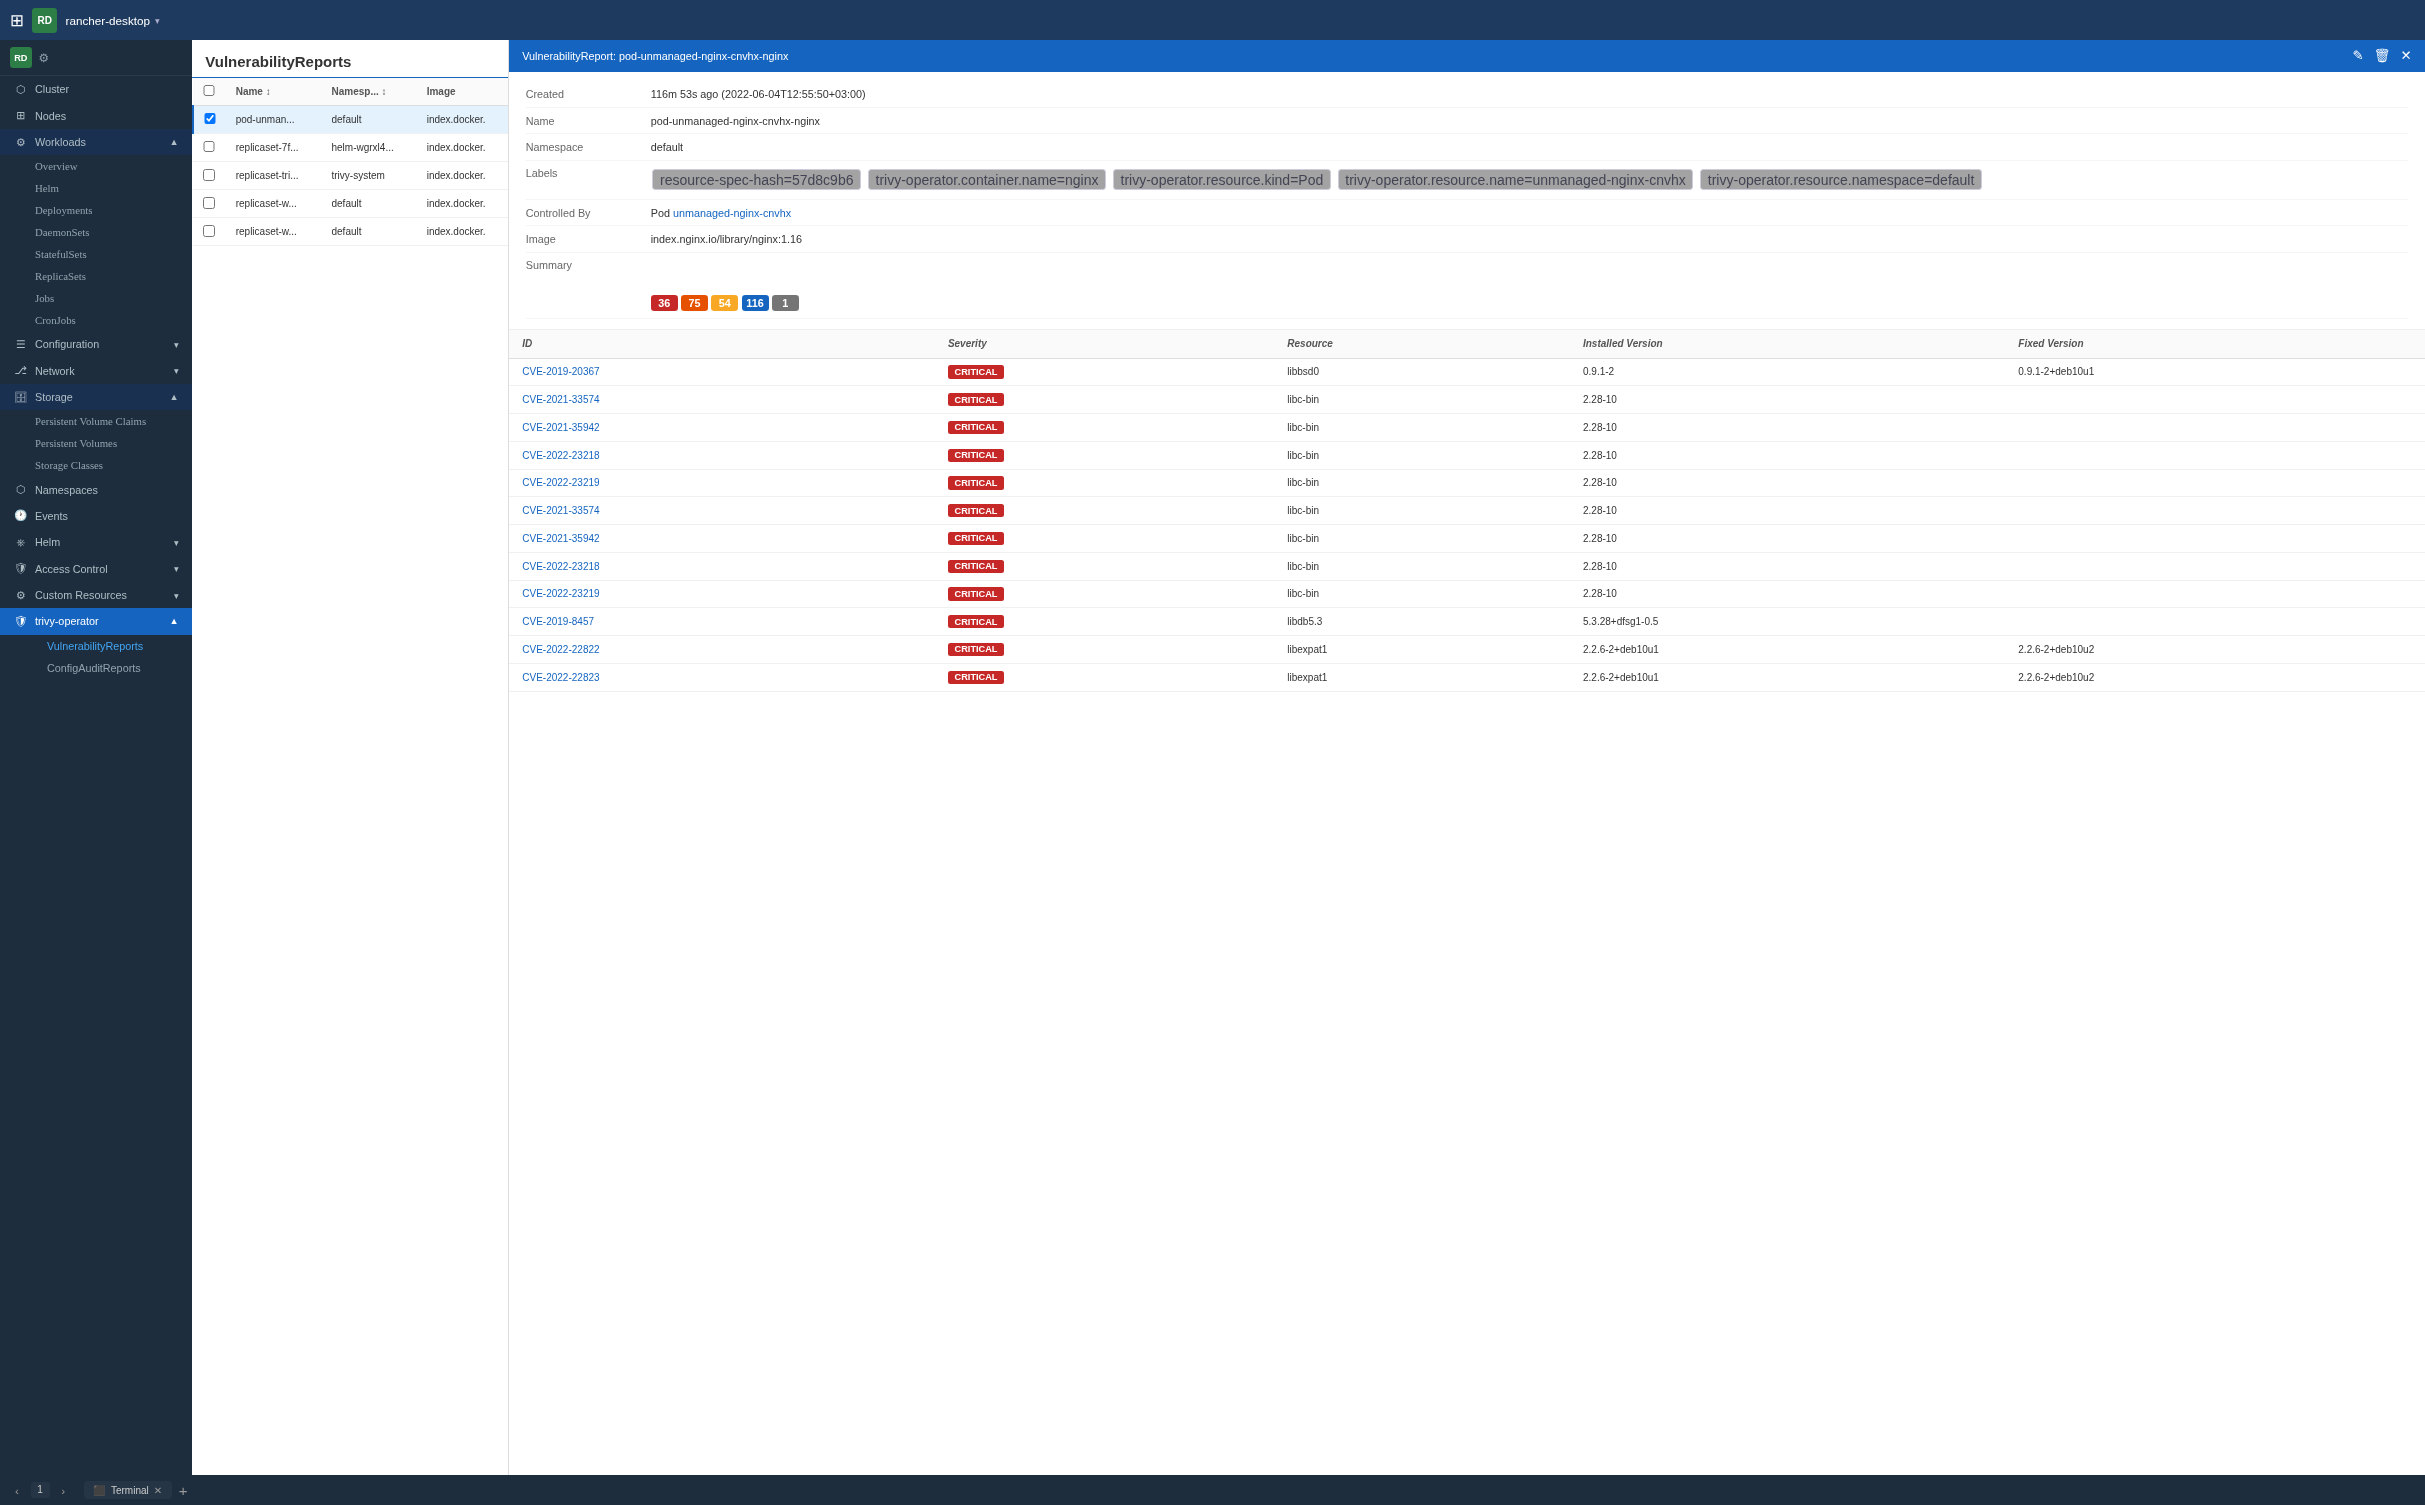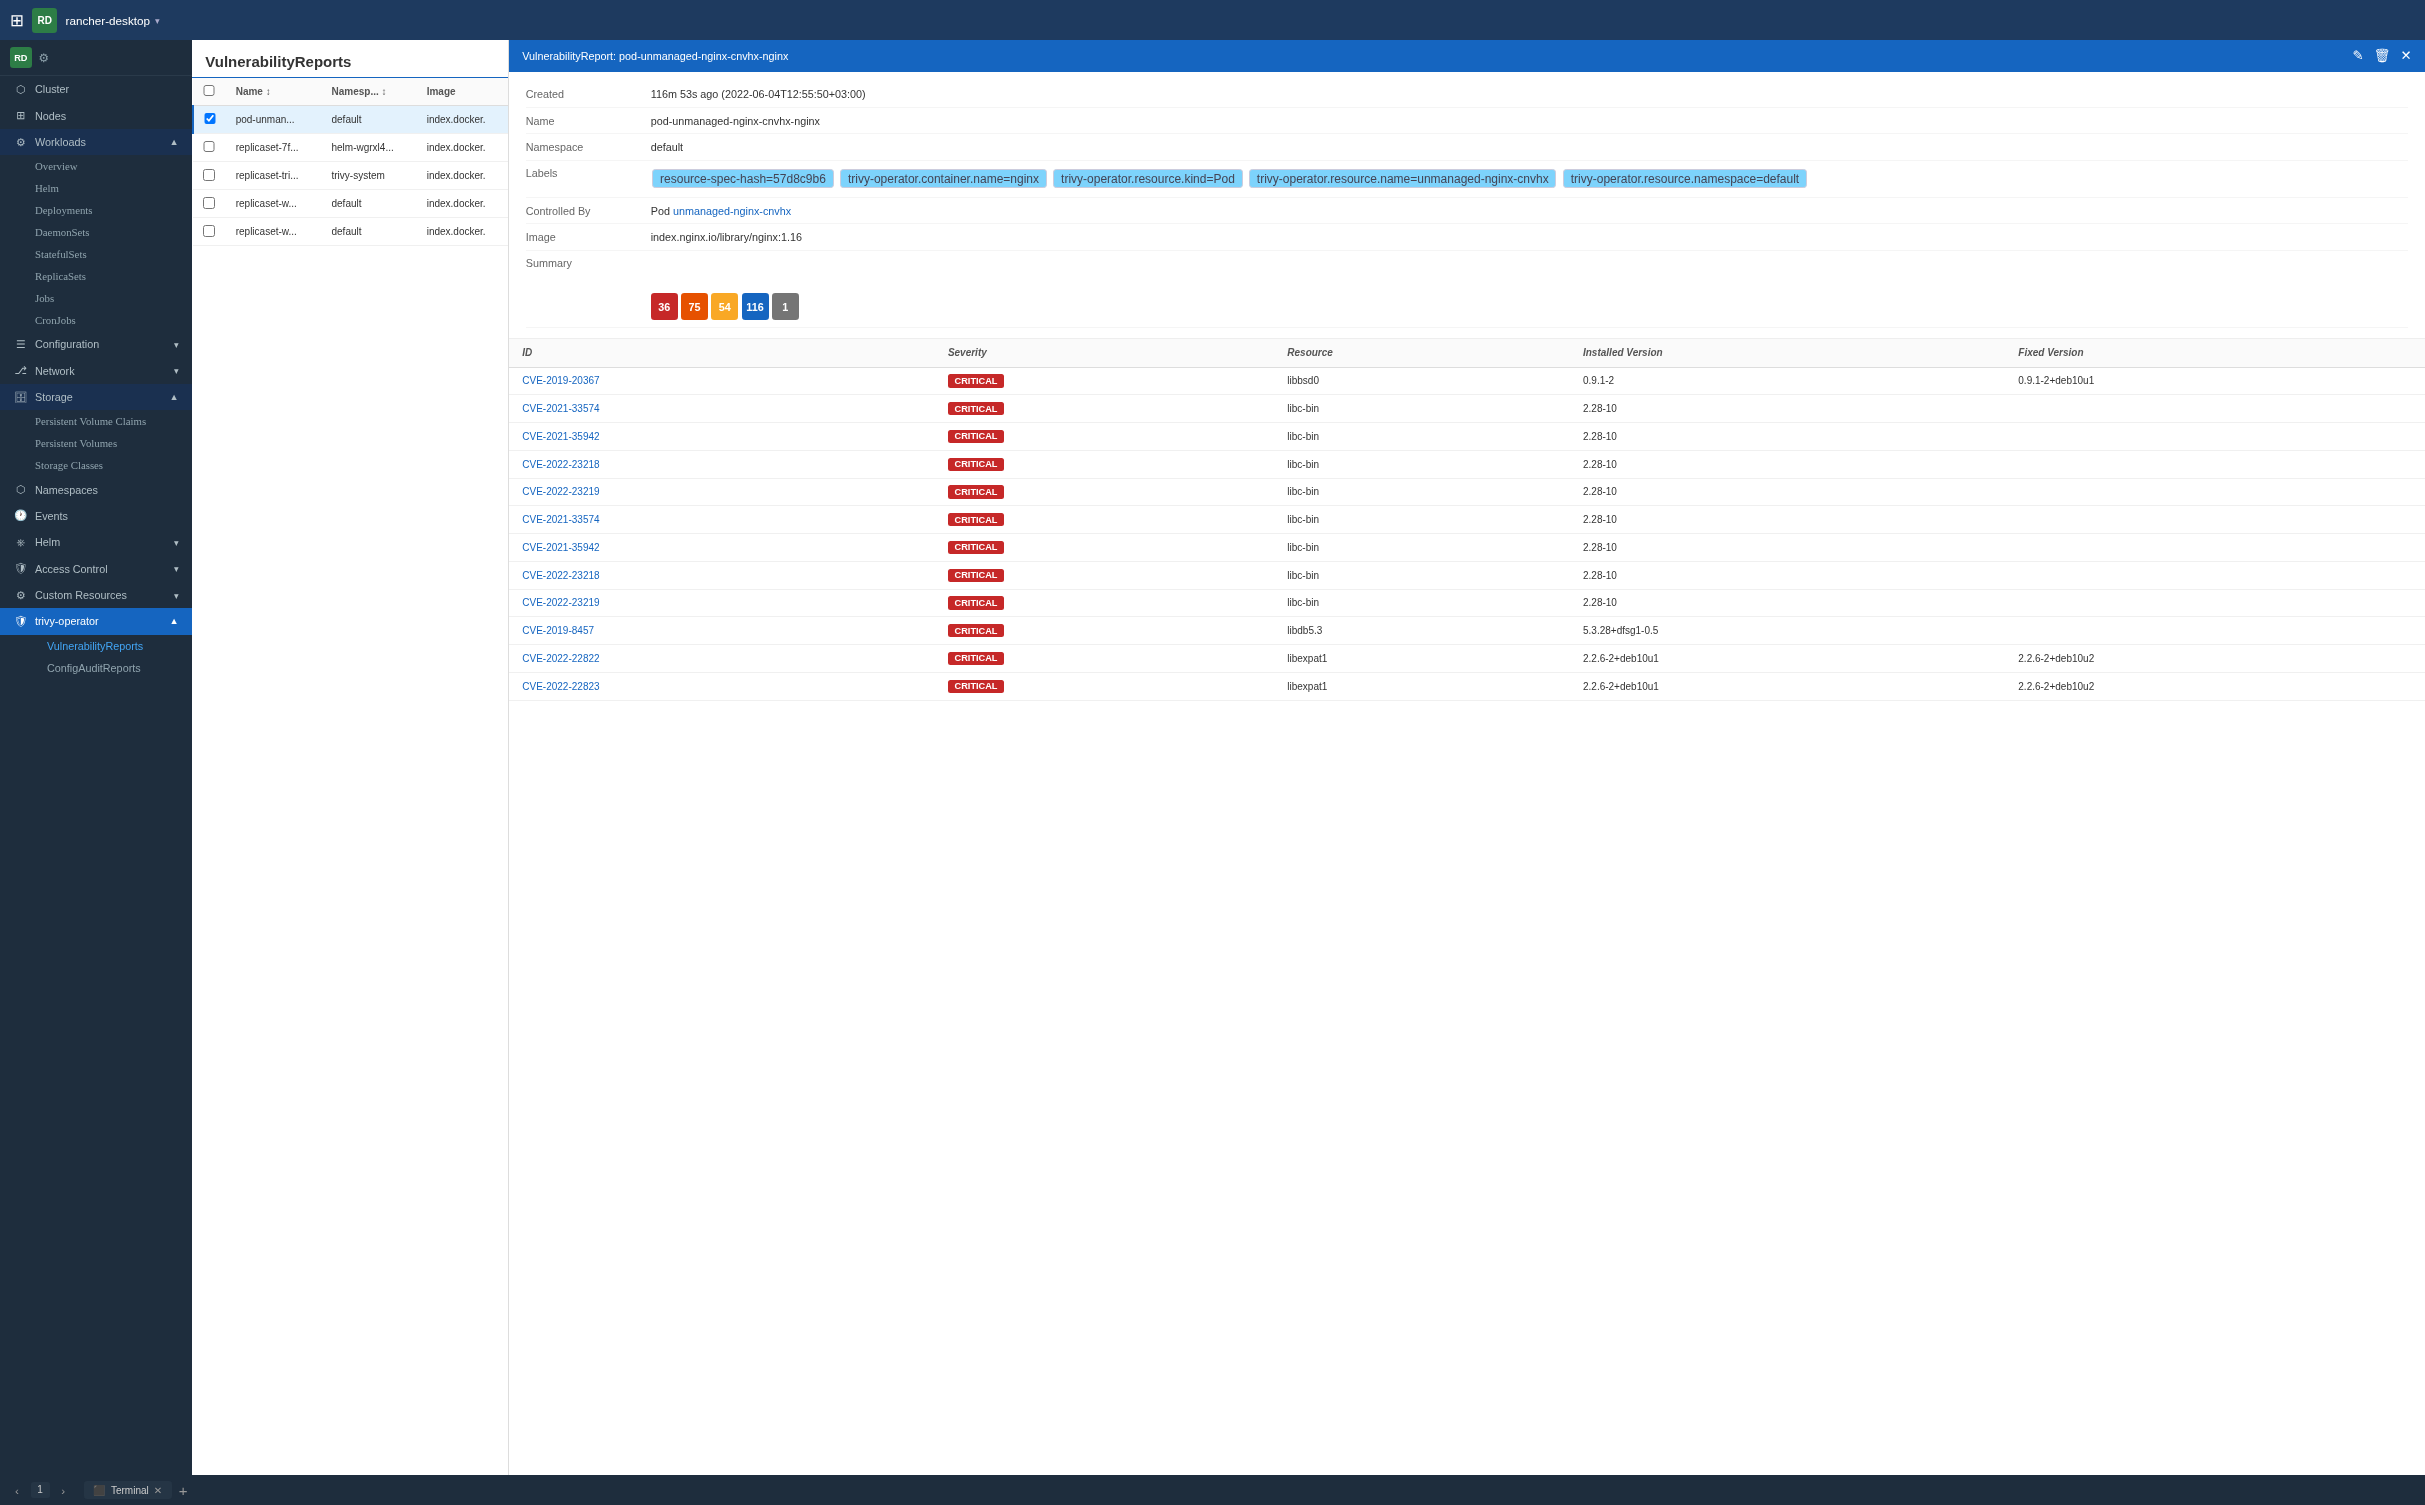--- a/index.html
+++ b/index.html
@@ -36,22 +36,22 @@
     .detail-panel { flex: 1; background: white; display: flex; flex-direction: column; overflow: hidden; }
     .detail-header { background: #1565c0; color: white; padding: 8.3px 13.3px; display: flex; align-items: center; justify-content: space-between; flex-shrink: 0; }
     .detail-header-icons { display: flex; gap: 10px; }
     .detail-header-icon { color: white; cursor: pointer; font-size: 13.3px; }
     .detail-content { flex: 1; overflow-y: auto; padding: 0; }
     .detail-info-section { padding: 10px 16.7px; border-bottom: 0.8px solid #eee; }
     .detail-row { display: flex; align-items: flex-start; padding: 6.7px 0; border-bottom: 0.8px solid #f5f5f5; }
     .detail-label { width: 125px; color: #666; font-size: 10.8px; flex-shrink: 0; }
     .detail-value { flex: 1; color: #333; font-size: 10.8px; }
     .detail-value a { color: #1565c0; text-decoration: none; }
-    .label-chip { display: inline-block; background: #7dd3fc; border: 0.8px solid #ccd; border-radius: 3.3px; padding: 1.7px 6.7px; font-size: 12px; color: #445; margin: 1.7px; }
-    .summary-badge { display: inline-flex; align-items: center; justify-content: center; width: 27px; height: 27px; border-radius: 3.3px; font-size: 10.8px; font-weight: 600; color: white; margin-right: 3.3px; }
+    .label-chip { display: inline-block; background: #a3a3a3; border: 0.8px solid #ccd; border-radius: 3.3px; padding: 1.7px 6.7px; font-size: 14px; color: #445; margin: 1.7px; }
+    .summary-badge { display: inline-flex; align-items: center; justify-content: center; width: 27px; height: 16px; border-radius: 3.3px; font-size: 10.8px; font-weight: 600; color: white; margin-right: 3.3px; }
     .badge-red { background: #c62828; }
     .badge-orange { background: #e65100; }
     .badge-yellow { background: #f9a825; }
     .badge-blue { background: #1565c0; margin-top: 36px; }
     .badge-gray { background: #757575; }
 
     
     .vuln-table { width: 100%; border-collapse: collapse; }
     .vuln-table th { padding: 8.3px 13.3px; text-align: left; font-size: 10px; color: #555; border-bottom: 1.7px solid #ddd; background: #fafafa; position: sticky; top: 0; z-index: 1; font-style: italic; }
     .vuln-table td { padding: 6.7px 13.3px; font-size: 10px; border-bottom: 0.8px solid #f0f0f0; }

